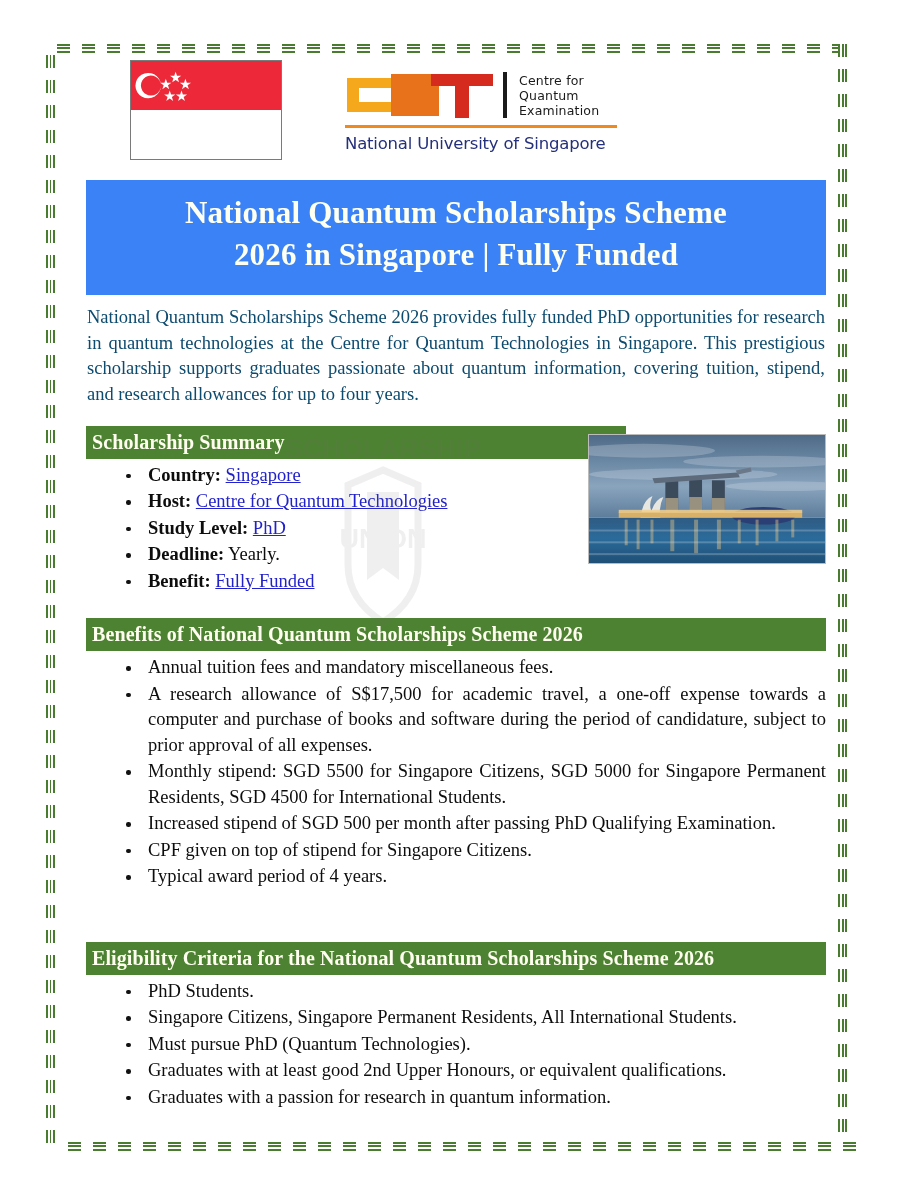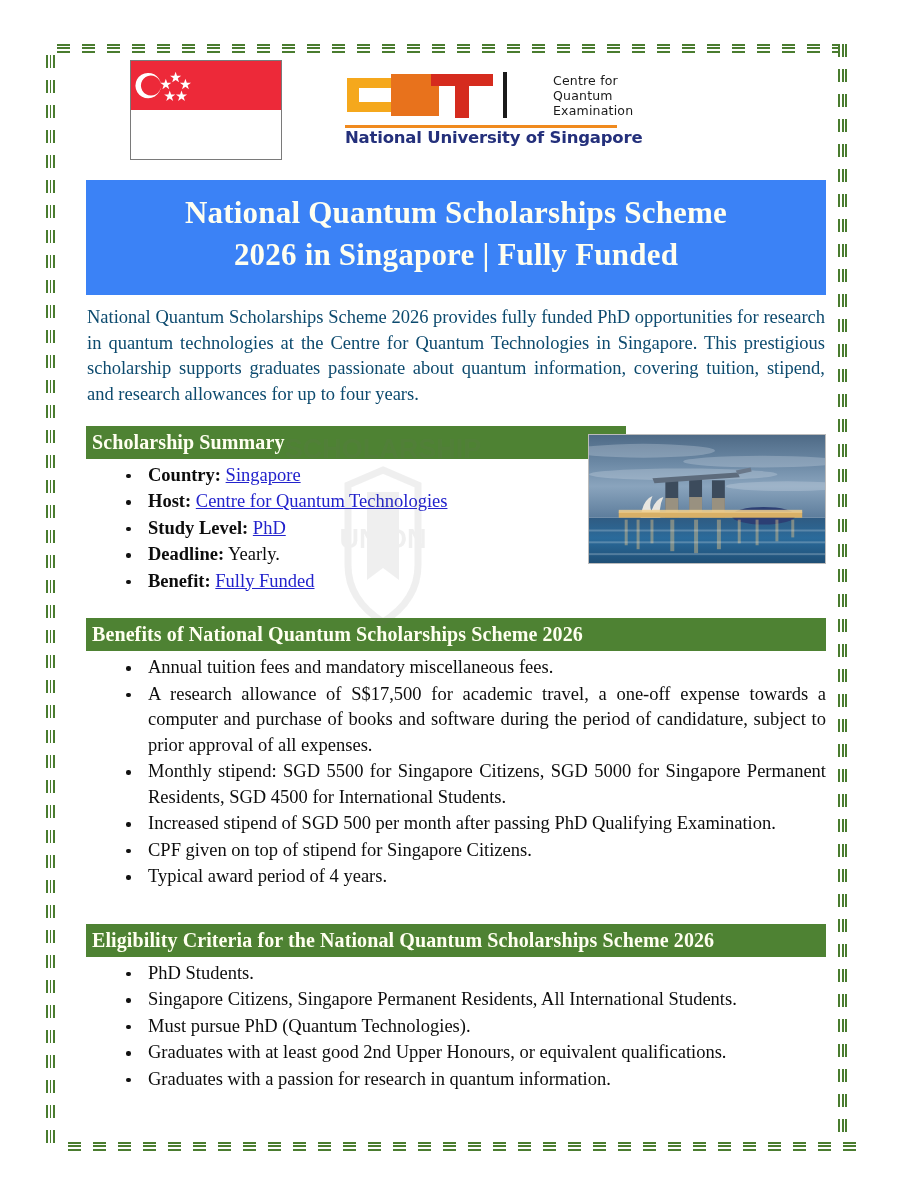--- a/index.html
+++ b/index.html
@@ -93,33 +93,33 @@
     background: #1a1a1a;
     margin: 0 12px 0 6px;
     flex: 0 0 auto;
   }
   .cqt-words {
     font-family: "DejaVu Sans", sans-serif;
     font-size: 12.5px;
     line-height: 15px;
     color: #1a1a1a;
     letter-spacing: 0.2px;
-    margin-left: 34px;
   }
   .cqt-rule {
     height: 3px;
     background: #F08A1E;
     margin-top: 7px;
     width: 272px;
   }
   .cqt-nus {
     font-family: "DejaVu Sans", sans-serif;
     font-size: 16.5px;
-    font-weight: bold;
+    font-weight: normal;
     color: #24307B;
+    margin-top: 6px;
     letter-spacing: -0.2px;
   }
 
   
   .title-banner {
     background: #3b82f6;
     color: #FFFFF0;
     text-align: center;
     font-size: 31px;
     font-weight: bold;
@@ -144,21 +144,21 @@
     background: #4E8233;
     color: #FFFFF0;
     font-size: 20px;
     font-weight: bold;
     line-height: 26px;
     padding: 3px 0 4px 6px;
     letter-spacing: 0.1px;
   }
   .sec-bar.narrow { width: 540px; }
   .sec-gap-lg { margin-top: 24px; }
-  .sec-gap-xl { margin-top: 34px; }
+  .sec-gap-xl { margin-top: 52px; }
 
   
   ul.bl {
     margin: 4px 0 0 0;
     padding-left: 62px;
     list-style: none;
   }
   ul.bl > li {
     position: relative;
     font-size: 18.5px;

